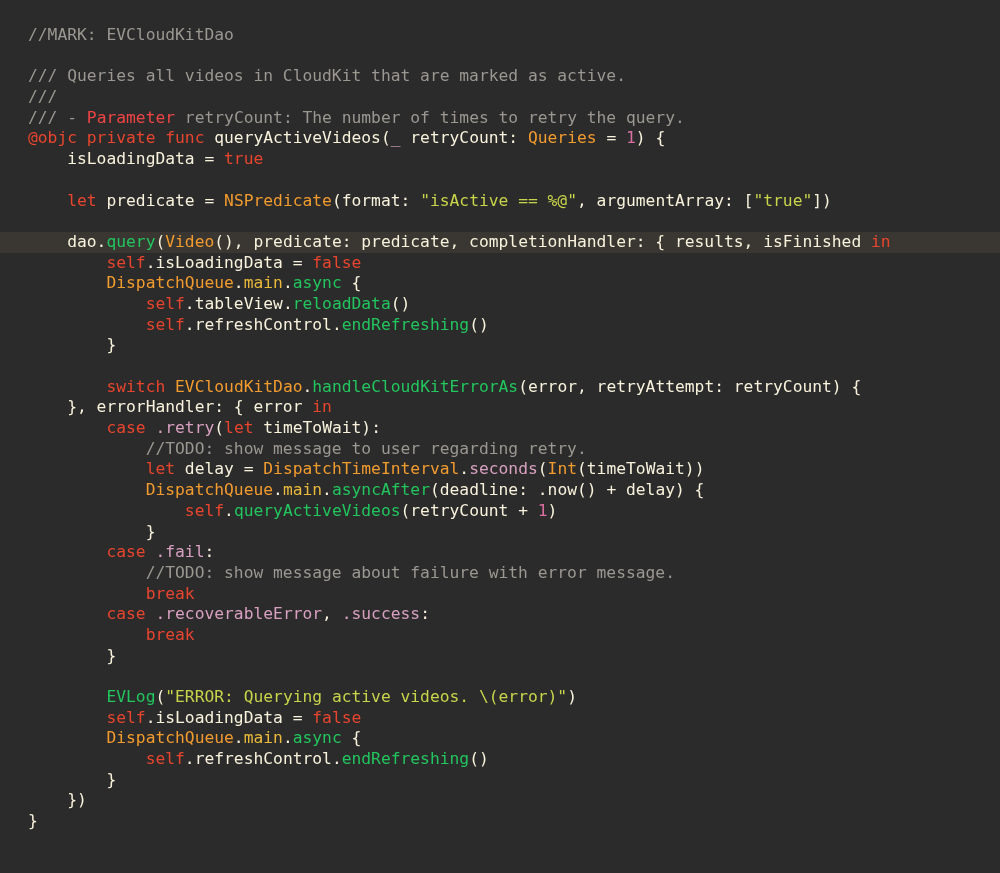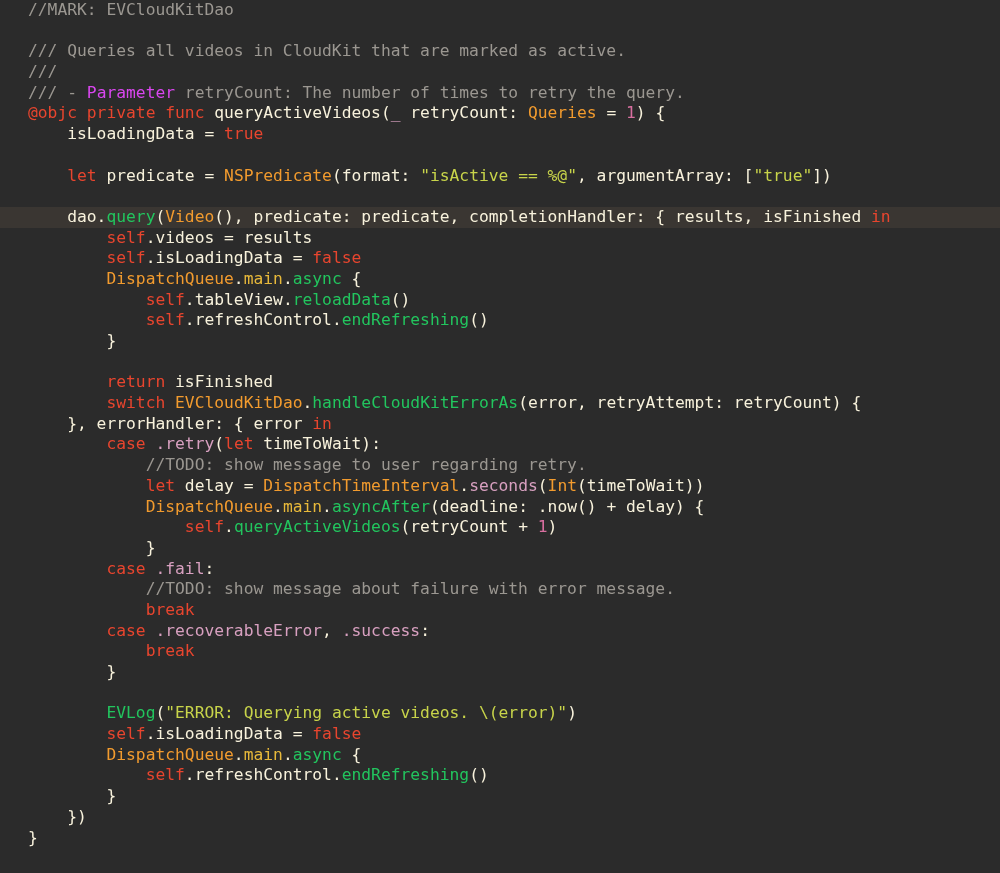--- a/index.html
+++ b/index.html
@@ -11,21 +11,21 @@
     width: 1000px;
     height: 873px;
     overflow: hidden;
     font-family: "DejaVu Sans Mono", "Liberation Mono", monospace;
   }
   #code-view {
     position: relative;
     width: 1000px;
     height: 790px;
     background: #2b2b2b;
-    padding-top: 0;
+    padding-top: 25px;
     box-sizing: border-box;
   }
   .code-line {
     position: relative;
     height: 20.7px;
     line-height: 20.7px;
     font-size: 16.3px;
     letter-spacing: 0px;
     white-space: pre;
     padding-left: 28px;
@@ -38,46 +38,44 @@
   
   .t-plain    { color: #f8f2dc; }
   .t-comment  { color: #9b9791; }
   .t-keyword  { color: #e8452e; }
   .t-type     { color: #f29b2e; }
   .t-func     { color: #22c55e; }
   .t-string   { color: #c8d44a; }
   .t-number   { color: #d96fa0; }
   .t-member   { color: #d8a0c0; }
   .t-doc      { color: #9b9791; }
-  .t-docparam { color: #d946ef; }
+  .t-docparam { color: #ef4444; }
   .t-prop     { color: #e8b93a; }
 </style>
 </head>
 <body>
 
 <div id="code-view" style="background: rgb(43, 43, 43);">
     <div class="code-line"><span class="tok t-comment">//MARK: EVCloudKitDao</span></div>
     <div class="code-line">&nbsp;</div>
     <div class="code-line"><span class="tok t-doc">/// Queries all videos in CloudKit that are marked as active.</span></div>
     <div class="code-line"><span class="tok t-doc">///</span></div>
     <div class="code-line"><span class="tok t-doc">/// - </span><span class="tok t-docparam">Parameter</span><span class="tok t-doc"> retryCount: The number of times to retry the query.</span></div>
     <div class="code-line"><span class="tok t-keyword">@objc private func</span><span class="tok t-plain"> queryActiveVideos(</span><span class="tok t-member">_</span><span class="tok t-plain"> retryCount: </span><span class="tok t-type">Queries</span><span class="tok t-plain"> = </span><span class="tok t-number">1</span><span class="tok t-plain">) {</span></div>
     <div class="code-line"><span class="tok t-plain">    isLoadingData = </span><span class="tok t-keyword">true</span></div>
     <div class="code-line">&nbsp;</div>
     <div class="code-line"><span class="tok t-plain">    </span><span class="tok t-keyword">let</span><span class="tok t-plain"> predicate = </span><span class="tok t-type">NSPredicate</span><span class="tok t-plain">(format: </span><span class="tok t-string">"isActive == %@"</span><span class="tok t-plain">, argumentArray: [</span><span class="tok t-string">"true"</span><span class="tok t-plain">])</span></div>
     <div class="code-line">&nbsp;</div>
     <div class="code-line highlighted"><span class="tok t-plain">    dao.</span><span class="tok t-func">query</span><span class="tok t-plain">(</span><span class="tok t-type">Video</span><span class="tok t-plain">(), predicate: predicate, completionHandler: { results, isFinished </span><span class="tok t-keyword">in</span></div>
-    <div class="code-line"><span class="tok t-plain">        </span><span class="tok t-keyword">self</span><span class="tok t-plain">.videos = results</span></div>
     <div class="code-line"><span class="tok t-plain">        </span><span class="tok t-keyword">self</span><span class="tok t-plain">.isLoadingData = </span><span class="tok t-keyword">false</span></div>
     <div class="code-line"><span class="tok t-plain">        </span><span class="tok t-type">DispatchQueue</span><span class="tok t-plain">.</span><span class="tok t-prop">main</span><span class="tok t-plain">.</span><span class="tok t-func">async</span><span class="tok t-plain"> {</span></div>
     <div class="code-line"><span class="tok t-plain">            </span><span class="tok t-keyword">self</span><span class="tok t-plain">.tableView.</span><span class="tok t-func">reloadData</span><span class="tok t-plain">()</span></div>
     <div class="code-line"><span class="tok t-plain">            </span><span class="tok t-keyword">self</span><span class="tok t-plain">.refreshControl.</span><span class="tok t-func">endRefreshing</span><span class="tok t-plain">()</span></div>
     <div class="code-line"><span class="tok t-plain">        }</span></div>
     <div class="code-line">&nbsp;</div>
-    <div class="code-line"><span class="tok t-plain">        </span><span class="tok t-keyword">return</span><span class="tok t-plain"> isFinished</span></div>
     <div class="code-line"><span class="tok t-plain">        </span><span class="tok t-keyword">switch</span><span class="tok t-plain"> </span><span class="tok t-type">EVCloudKitDao</span><span class="tok t-plain">.</span><span class="tok t-func">handleCloudKitErrorAs</span><span class="tok t-plain">(error, retryAttempt: retryCount) {</span></div>
     <div class="code-line"><span class="tok t-plain">    }, errorHandler: { error </span><span class="tok t-keyword">in</span></div>
     <div class="code-line"><span class="tok t-plain">        </span><span class="tok t-keyword">case</span><span class="tok t-plain"> </span><span class="tok t-member">.retry</span><span class="tok t-plain">(</span><span class="tok t-keyword">let</span><span class="tok t-plain"> timeToWait):</span></div>
     <div class="code-line"><span class="tok t-comment">            //TODO: show message to user regarding retry.</span></div>
     <div class="code-line"><span class="tok t-plain">            </span><span class="tok t-keyword">let</span><span class="tok t-plain"> delay = </span><span class="tok t-type">DispatchTimeInterval</span><span class="tok t-plain">.</span><span class="tok t-member">seconds</span><span class="tok t-plain">(</span><span class="tok t-type">Int</span><span class="tok t-plain">(timeToWait))</span></div>
     <div class="code-line"><span class="tok t-plain">            </span><span class="tok t-type">DispatchQueue</span><span class="tok t-plain">.</span><span class="tok t-prop">main</span><span class="tok t-plain">.</span><span class="tok t-func">asyncAfter</span><span class="tok t-plain">(deadline: .now() + delay) {</span></div>
     <div class="code-line"><span class="tok t-plain">                </span><span class="tok t-keyword">self</span><span class="tok t-plain">.</span><span class="tok t-func">queryActiveVideos</span><span class="tok t-plain">(retryCount + </span><span class="tok t-number">1</span><span class="tok t-plain">)</span></div>
     <div class="code-line"><span class="tok t-plain">            }</span></div>
     <div class="code-line"><span class="tok t-plain">        </span><span class="tok t-keyword">case</span><span class="tok t-plain"> </span><span class="tok t-member">.fail</span><span class="tok t-plain">:</span></div>
     <div class="code-line"><span class="tok t-comment">            //TODO: show message about failure with error message.</span></div>

